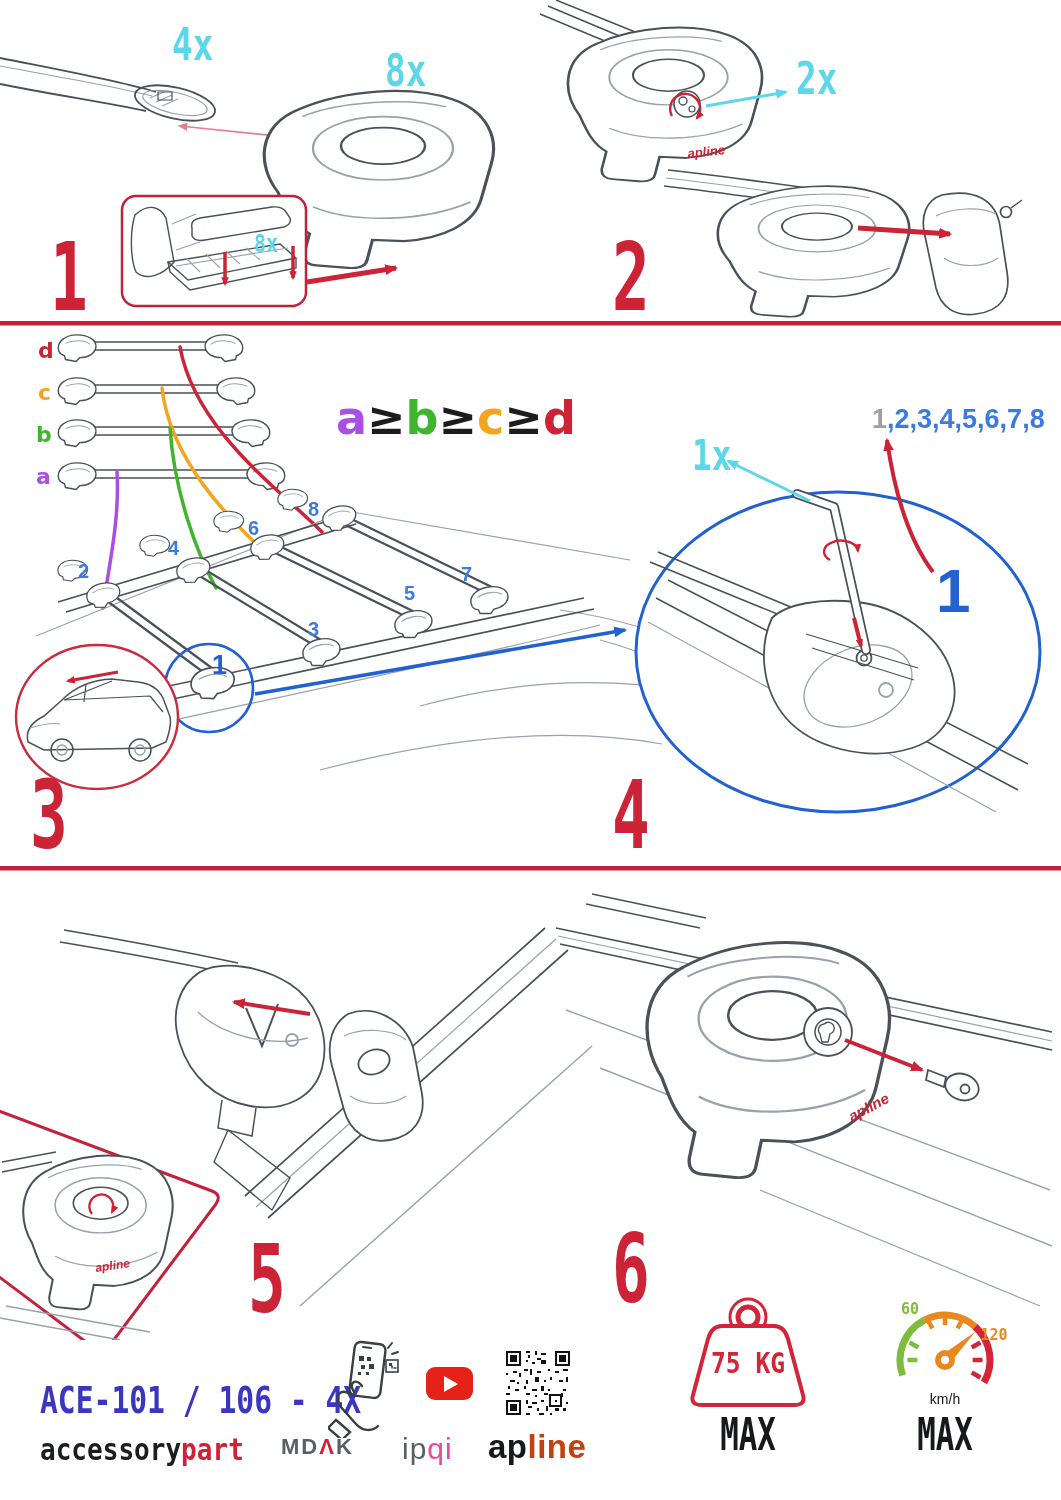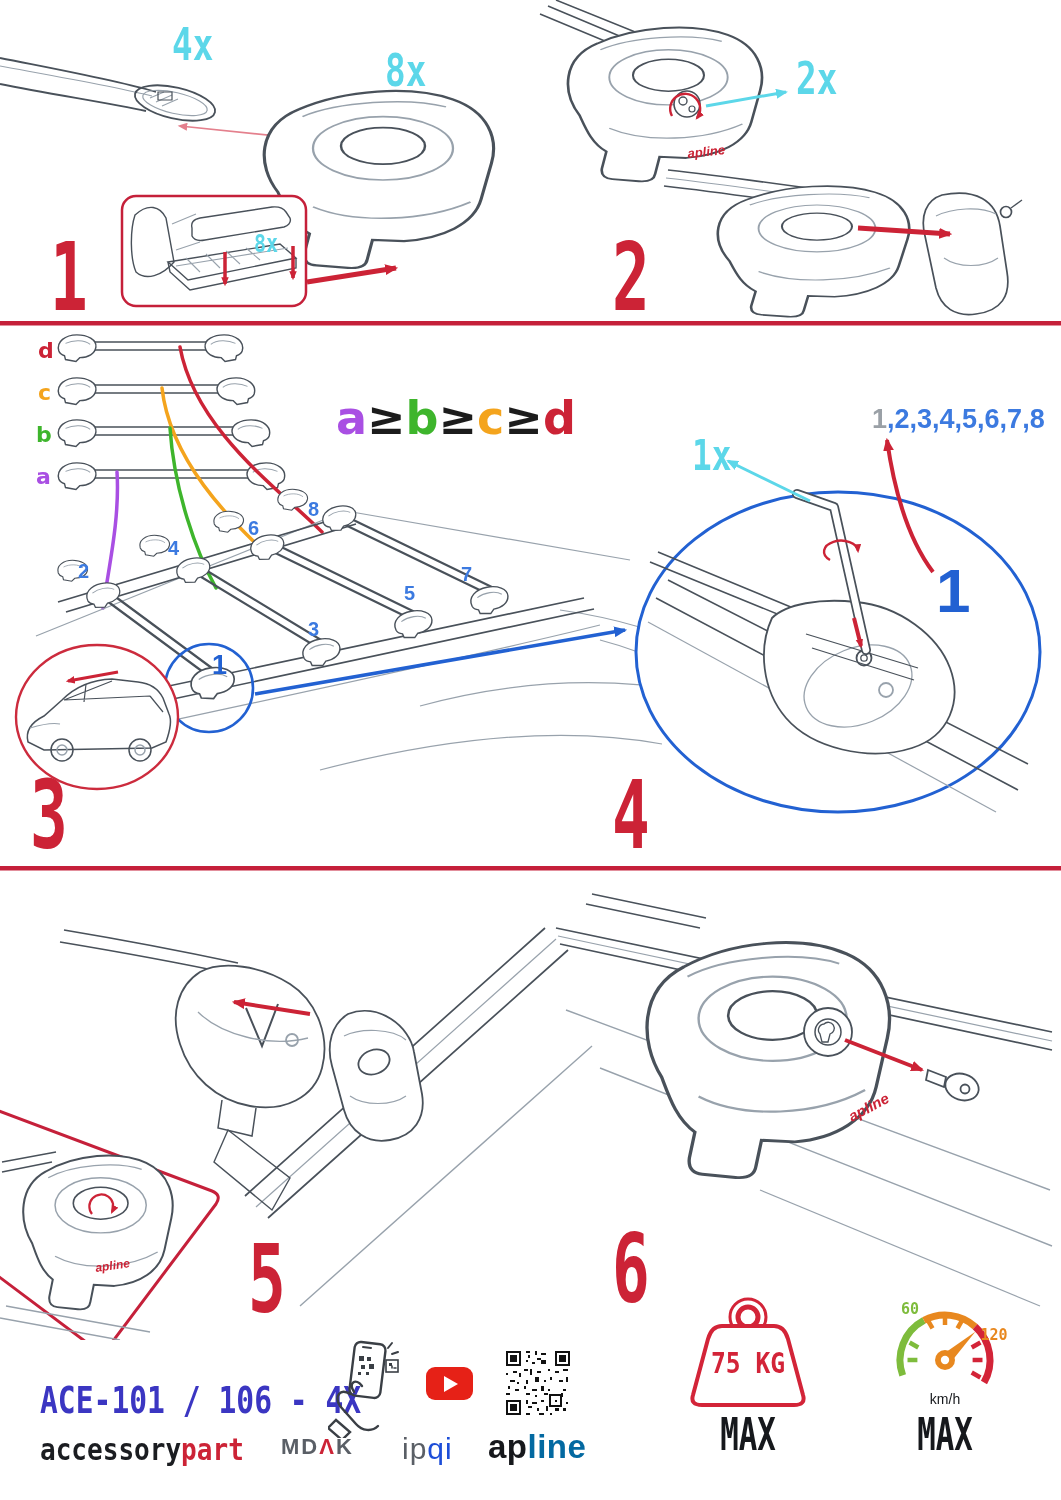--- a/index.html
+++ b/index.html
@@ -9,23 +9,23 @@
   .abs{position:absolute;}
   
   .model{left:40px;top:1378px;color:#3b36c2;font-family:"DejaVu Sans Mono",monospace;
          font-weight:bold;font-size:38px;transform:scaleX(.78);transform-origin:left top;white-space:nowrap;}
   .accpart{left:40px;top:1431px;font-family:"DejaVu Sans Mono",monospace;font-weight:bold;
            font-size:31px;transform:scaleX(.84);transform-origin:left top;white-space:nowrap;}
   .accpart .blk{color:#1b1d21;} .red{color:#cc2336;}
   .mdak{left:281px;top:1434px;font-size:22px;font-weight:bold;color:#5a5f66;letter-spacing:2px;}
   .mdak .red{color:#cc2336;}
   .ipqi{left:402px;top:1432px;font-size:30px;color:#5a5f66;letter-spacing:1px;}
-  .ipqi .red{color:#1d4ed8;}
+  .ipqi .red{color:#ec4899;}
   .apline{left:488px;top:1428px;font-size:33px;font-weight:bold;color:#16181c;letter-spacing:.5px;}
-  .apline .red{color:#0369a1;}
+  .apline .red{color:#c2410c;}
   .yt{left:426px;top:1367px;width:47px;height:33px;background:#e62117;border-radius:9px;
       display:flex;align-items:center;justify-content:center;}
   .yt .tri{width:0;height:0;border-left:14px solid #fff;border-top:8px solid transparent;
            border-bottom:8px solid transparent;margin-left:3px;}
 </style>
 </head>
 <body>
 
 <div id="page">
 

